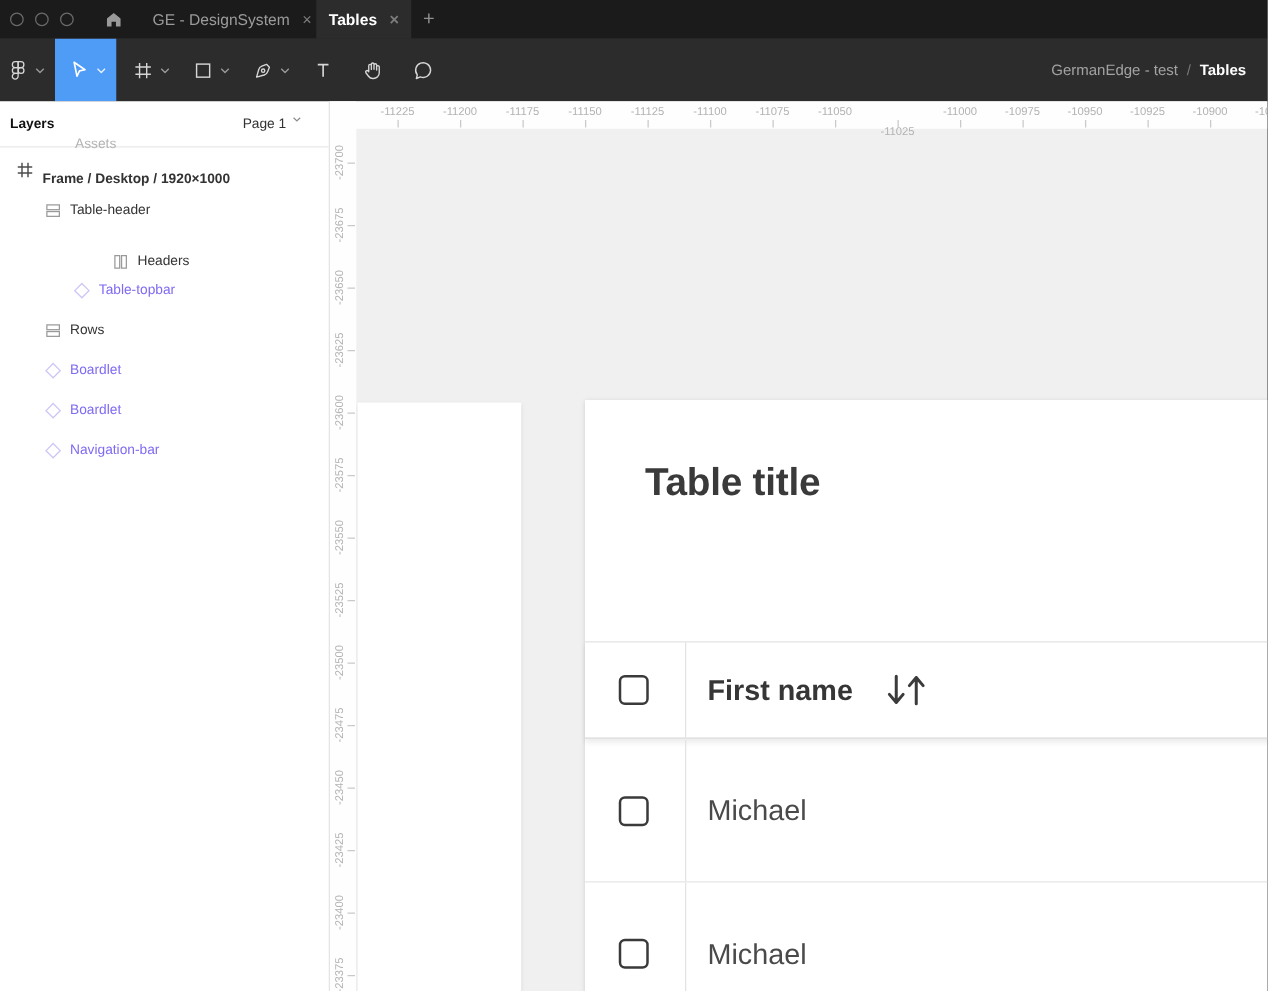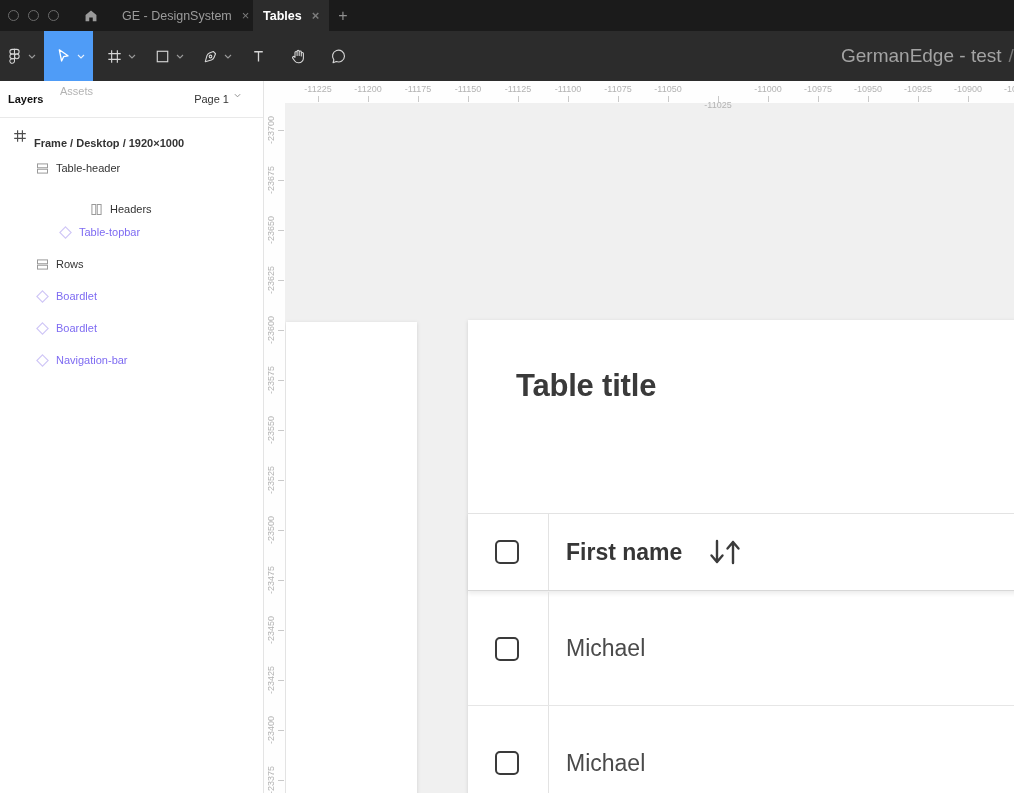--- a/index.html
+++ b/index.html
@@ -17,29 +17,29 @@
   .tab { position:absolute; top:0; height:31px; display:flex; align-items:center; gap:10px; font-size:12.5px; color:#9b9b9b; padding:0 10px; cursor:default; }
   .tab-inactive { left:112px; }
   .tab-active { left:253px; background:#2c2c2c; color:#fff; font-weight:700; }
   .tab-close { color:#7d7d7d; font-size:13px; line-height:1; }
   .newtab { position:absolute; left:331px; top:0; height:31px; width:24px; color:#8f8f8f; font-size:16px; display:flex; align-items:center; justify-content:center; }
   
   .toolbar { position:absolute; left:0; top:31px; width:100%; height:50px; background:#2c2c2c; }
   .tool { position:absolute; top:0; height:50px; display:flex; align-items:center; justify-content:center; gap:4px; }
   .tool svg { display:block; }
   .tool-selected { background:#4f9cf7; }
-  .breadcrumb { position:absolute; right:0; top:0; height:50px; width:173px; overflow:hidden; white-space:nowrap; display:flex; align-items:center; font-size:19px; }
+  .breadcrumb { position:absolute; right:0; top:0; height:50px; width:173px; overflow:hidden; white-space:nowrap; display:flex; align-items:center; font-size:12px; }
   .bc-project { color:#a3a3a3; }
   .bc-sep { color:#777; padding:0 7px; }
   .bc-file { color:#ffffff; font-weight:700; }
   
   .sidebar { position:absolute; left:0; top:81px; width:264px; bottom:0; background:#fff; border-right:1px solid #e4e4e4; font-size:11px; }
   .panel-header { position:absolute; left:0; top:0; width:100%; height:37px; border-bottom:1px solid #e9e9e9; }
   .ptab-layers { position:absolute; left:8px; top:12px; font-weight:700; color:#111; }
-  .ptab-assets { position:absolute; left:60px; top:4px; color:#b3b3b3; }
+  .ptab-assets { position:absolute; left:60px; top:28px; color:#b3b3b3; }
   .page-select { position:absolute; right:22px; top:12px; color:#333; display:flex; gap:5px; align-items:flex-start; }
   .layer-row { position:absolute; left:0; width:100%; height:32px; display:flex; align-items:center; gap:6px; }
   .layer-row .lname { color:#333; }
   .lr-frame .lname { font-weight:700;margin-top:14px; }
   .lr-comp .lname { color:#7e6bf2; }
   .ind0{padding-left:12px} .ind1{padding-left:35px} .ind2{padding-left:58px}
   .lock { position:absolute; right:34px; top:9px; }
   
   .canvas { position:absolute; left:264px; top:81px; right:0; bottom:0; background:#f0f0f0; overflow:hidden; }
   .hruler { position:absolute; left:0; top:0; width:100%; height:22px; background:#fefefe; z-index:5; }

